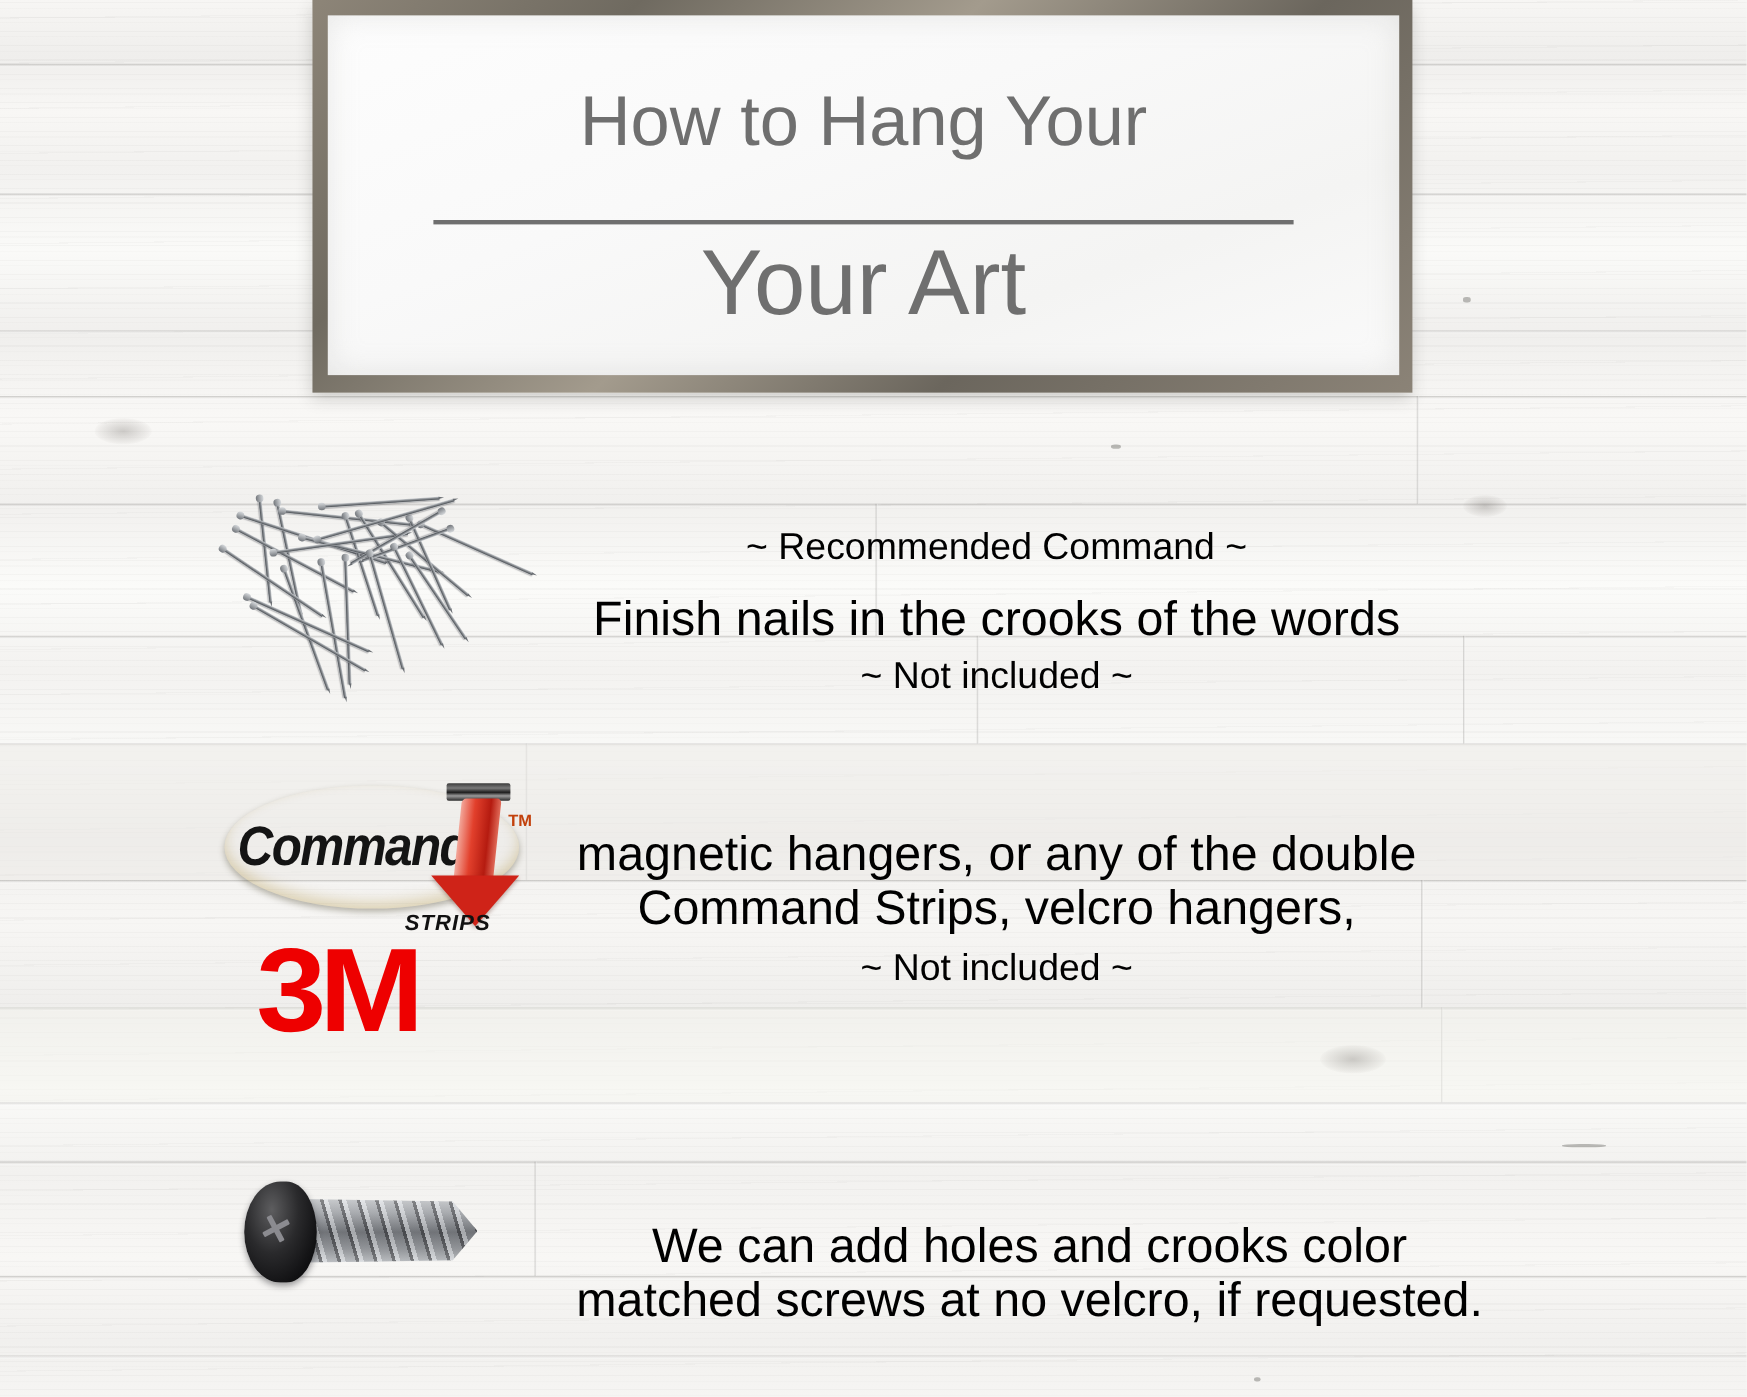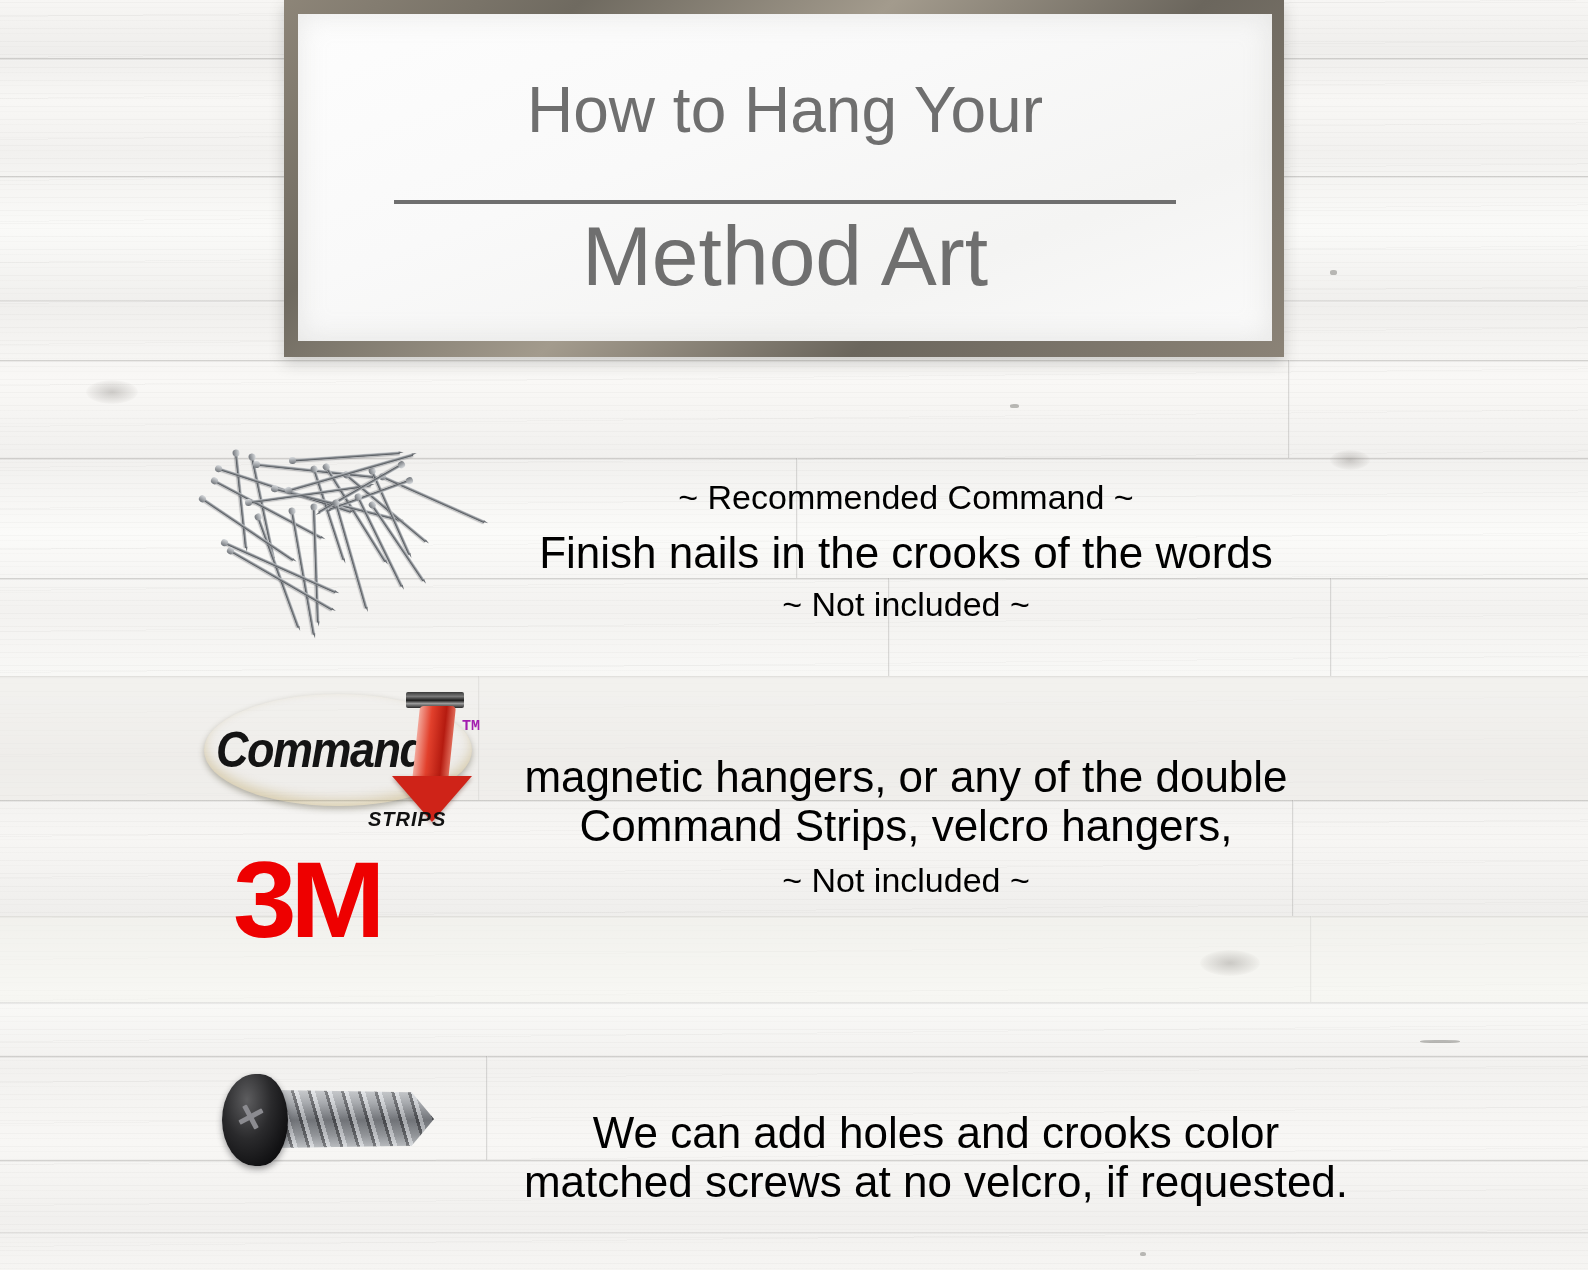--- a/index.html
+++ b/index.html
@@ -173,21 +173,21 @@
     content: "";
     position: absolute;
     right: -4px; top: 0px;
     width: 0; height: 0;
     border-left: 5px solid #6a6e73;
     border-top: 1.5px solid transparent;
     border-bottom: 1.5px solid transparent;
   }
 
   
-  .command-logo { position: absolute; left: 200px; top: 690px; width: 290px; height: 145px; }
+  .command-logo { position: absolute; left: 200px; top: 710px; width: 290px; height: 145px; }
   .cmd-ellipse {
     position: absolute;
     left: 4px; top: 4px;
     width: 268px; height: 112px;
     border-radius: 50%;
     background: radial-gradient(ellipse at 36% 26%, #fff08a 0%, #fcd game 0%, #f8d22b 34%, #f0bd12 66%, #d9a40c 100%);
     box-shadow: 0 3px 6px rgba(60,55,30,0.35), inset 0 -6px 12px rgba(150,110,0,0.25);
   }
   .cmd-word {
     position: absolute;
@@ -226,22 +226,21 @@
     border-left: 40px solid transparent;
     border-right: 40px solid transparent;
     border-top: 46px solid #cf2318;
     filter: drop-shadow(0 2px 2px rgba(80,20,10,0.35));
   }
   .cmd-tm {
     position: absolute;
     left: 262px; top: 28px;
     font-size: 15px;
     font-weight: bold;
-    color: #a21caf;
-    font-family: Liberation Mono, monospace;
+    color: #c2410c;
   }
   .cmd-strips {
     position: absolute;
     left: 168px;
     top: 118px;
     font-size: 20px;
     font-weight: bold;
     font-style: italic;
     letter-spacing: 1px;
     color: #111111;
@@ -343,21 +342,21 @@
   <div class="knot" style="left:1200px; top:950px; width:60px; height:26px"></div>
   <div class="speck" style="left:1330px; top:270px; width:7px; height:5px"></div>
   <div class="speck" style="left:1010px; top:404px; width:9px; height:4px"></div>
   <div class="speck" style="left:1420px; top:1040px; width:40px; height:3px"></div>
   <div class="speck" style="left:1140px; top:1252px; width:6px; height:4px"></div>
 
   <div class="sign-frame">
     <div class="sign-face">
       <div class="sign-title">How to Hang Your</div>
       <div class="sign-rule"></div>
-      <div class="sign-title2">Method Art</div>
+      <div class="sign-title2">Your Art</div>
     </div>
   </div>
 
   <div class="nails">
     <div class="nail" style="left:40px;  top:6px;   width:96px;  transform:rotate(84deg)"></div>
     <div class="nail" style="left:56px;  top:10px;  width:104px; transform:rotate(78deg)"></div>
     <div class="nail" style="left:18px;  top:34px;  width:122px; transform:rotate(28deg)"></div>
     <div class="nail" style="left:22px;  top:22px;  width:140px; transform:rotate(18deg)"></div>
     <div class="nail" style="left:60px;  top:18px;  width:118px; transform:rotate(6deg)"></div>
     <div class="nail" style="left:96px;  top:14px;  width:108px; transform:rotate(-4deg)"></div>
@@ -377,21 +376,21 @@
     <div class="nail" style="left:28px;  top:96px;  width:122px; transform:rotate(24deg)"></div>
     <div class="nail" style="left:34px;  top:104px; width:118px; transform:rotate(30deg)"></div>
     <div class="nail" style="left:162px; top:50px;  width:100px; transform:rotate(64deg)"></div>
     <div class="nail" style="left:176px; top:58px;  width:92px;  transform:rotate(56deg)"></div>
     <div class="nail" style="left:92px;  top:44px;  width:130px; transform:rotate(-16deg)"></div>
     <div class="nail" style="left:6px;   top:52px;  width:110px; transform:rotate(34deg)"></div>
   </div>
 
   <div class="block" style="left:376px; top:478px; width:1060px;">
     <div class="tline t-small">~ Recommended Command ~</div>
-    <div class="tline t-big" style="margin-top:12px">Finish nails in the crooks of the words</div>
+    <div class="tline t-big" style="margin-top:22px">Finish nails in the crooks of the words</div>
     <div class="tline t-small" style="margin-top:8px">~ Not included ~</div>
   </div>
 
   <div class="command-logo">
     <div class="cmd-ellipse"></div>
     <div class="cmd-word">Command</div>
     <div class="cmd-arrow-cap"></div>
     <div class="cmd-arrow-stem"></div>
     <div class="cmd-arrow-head"></div>
     <div class="cmd-tm">TM</div>

